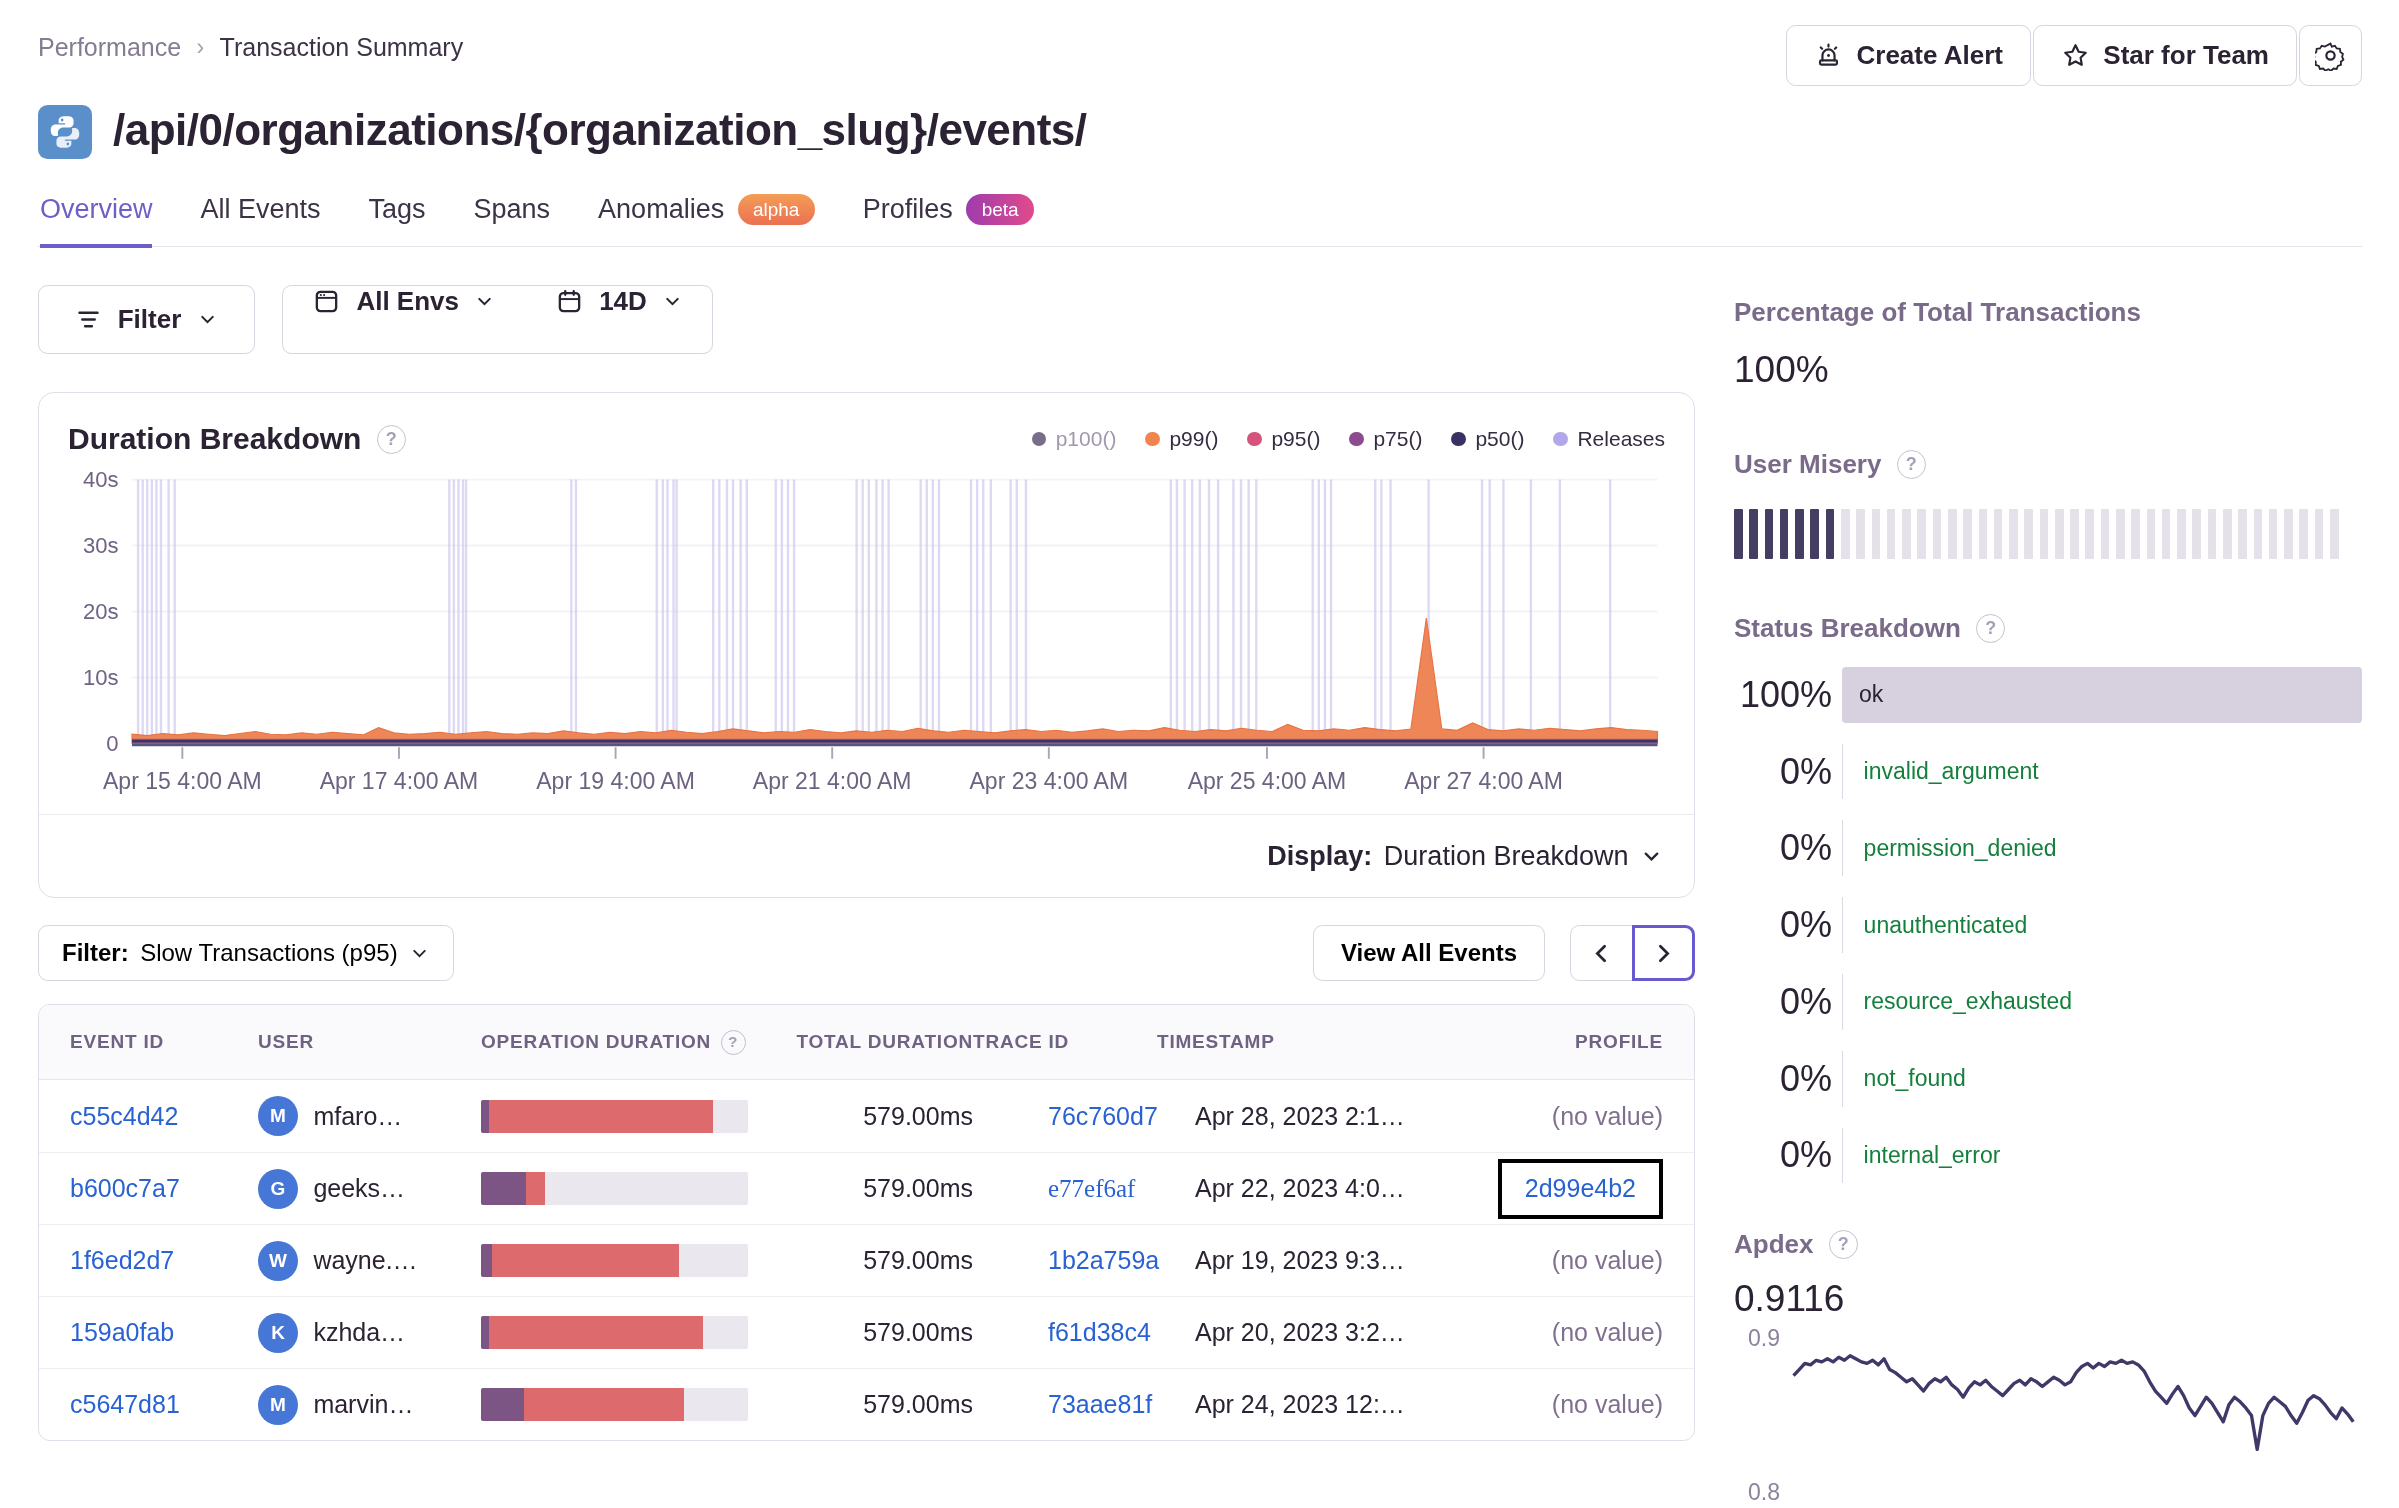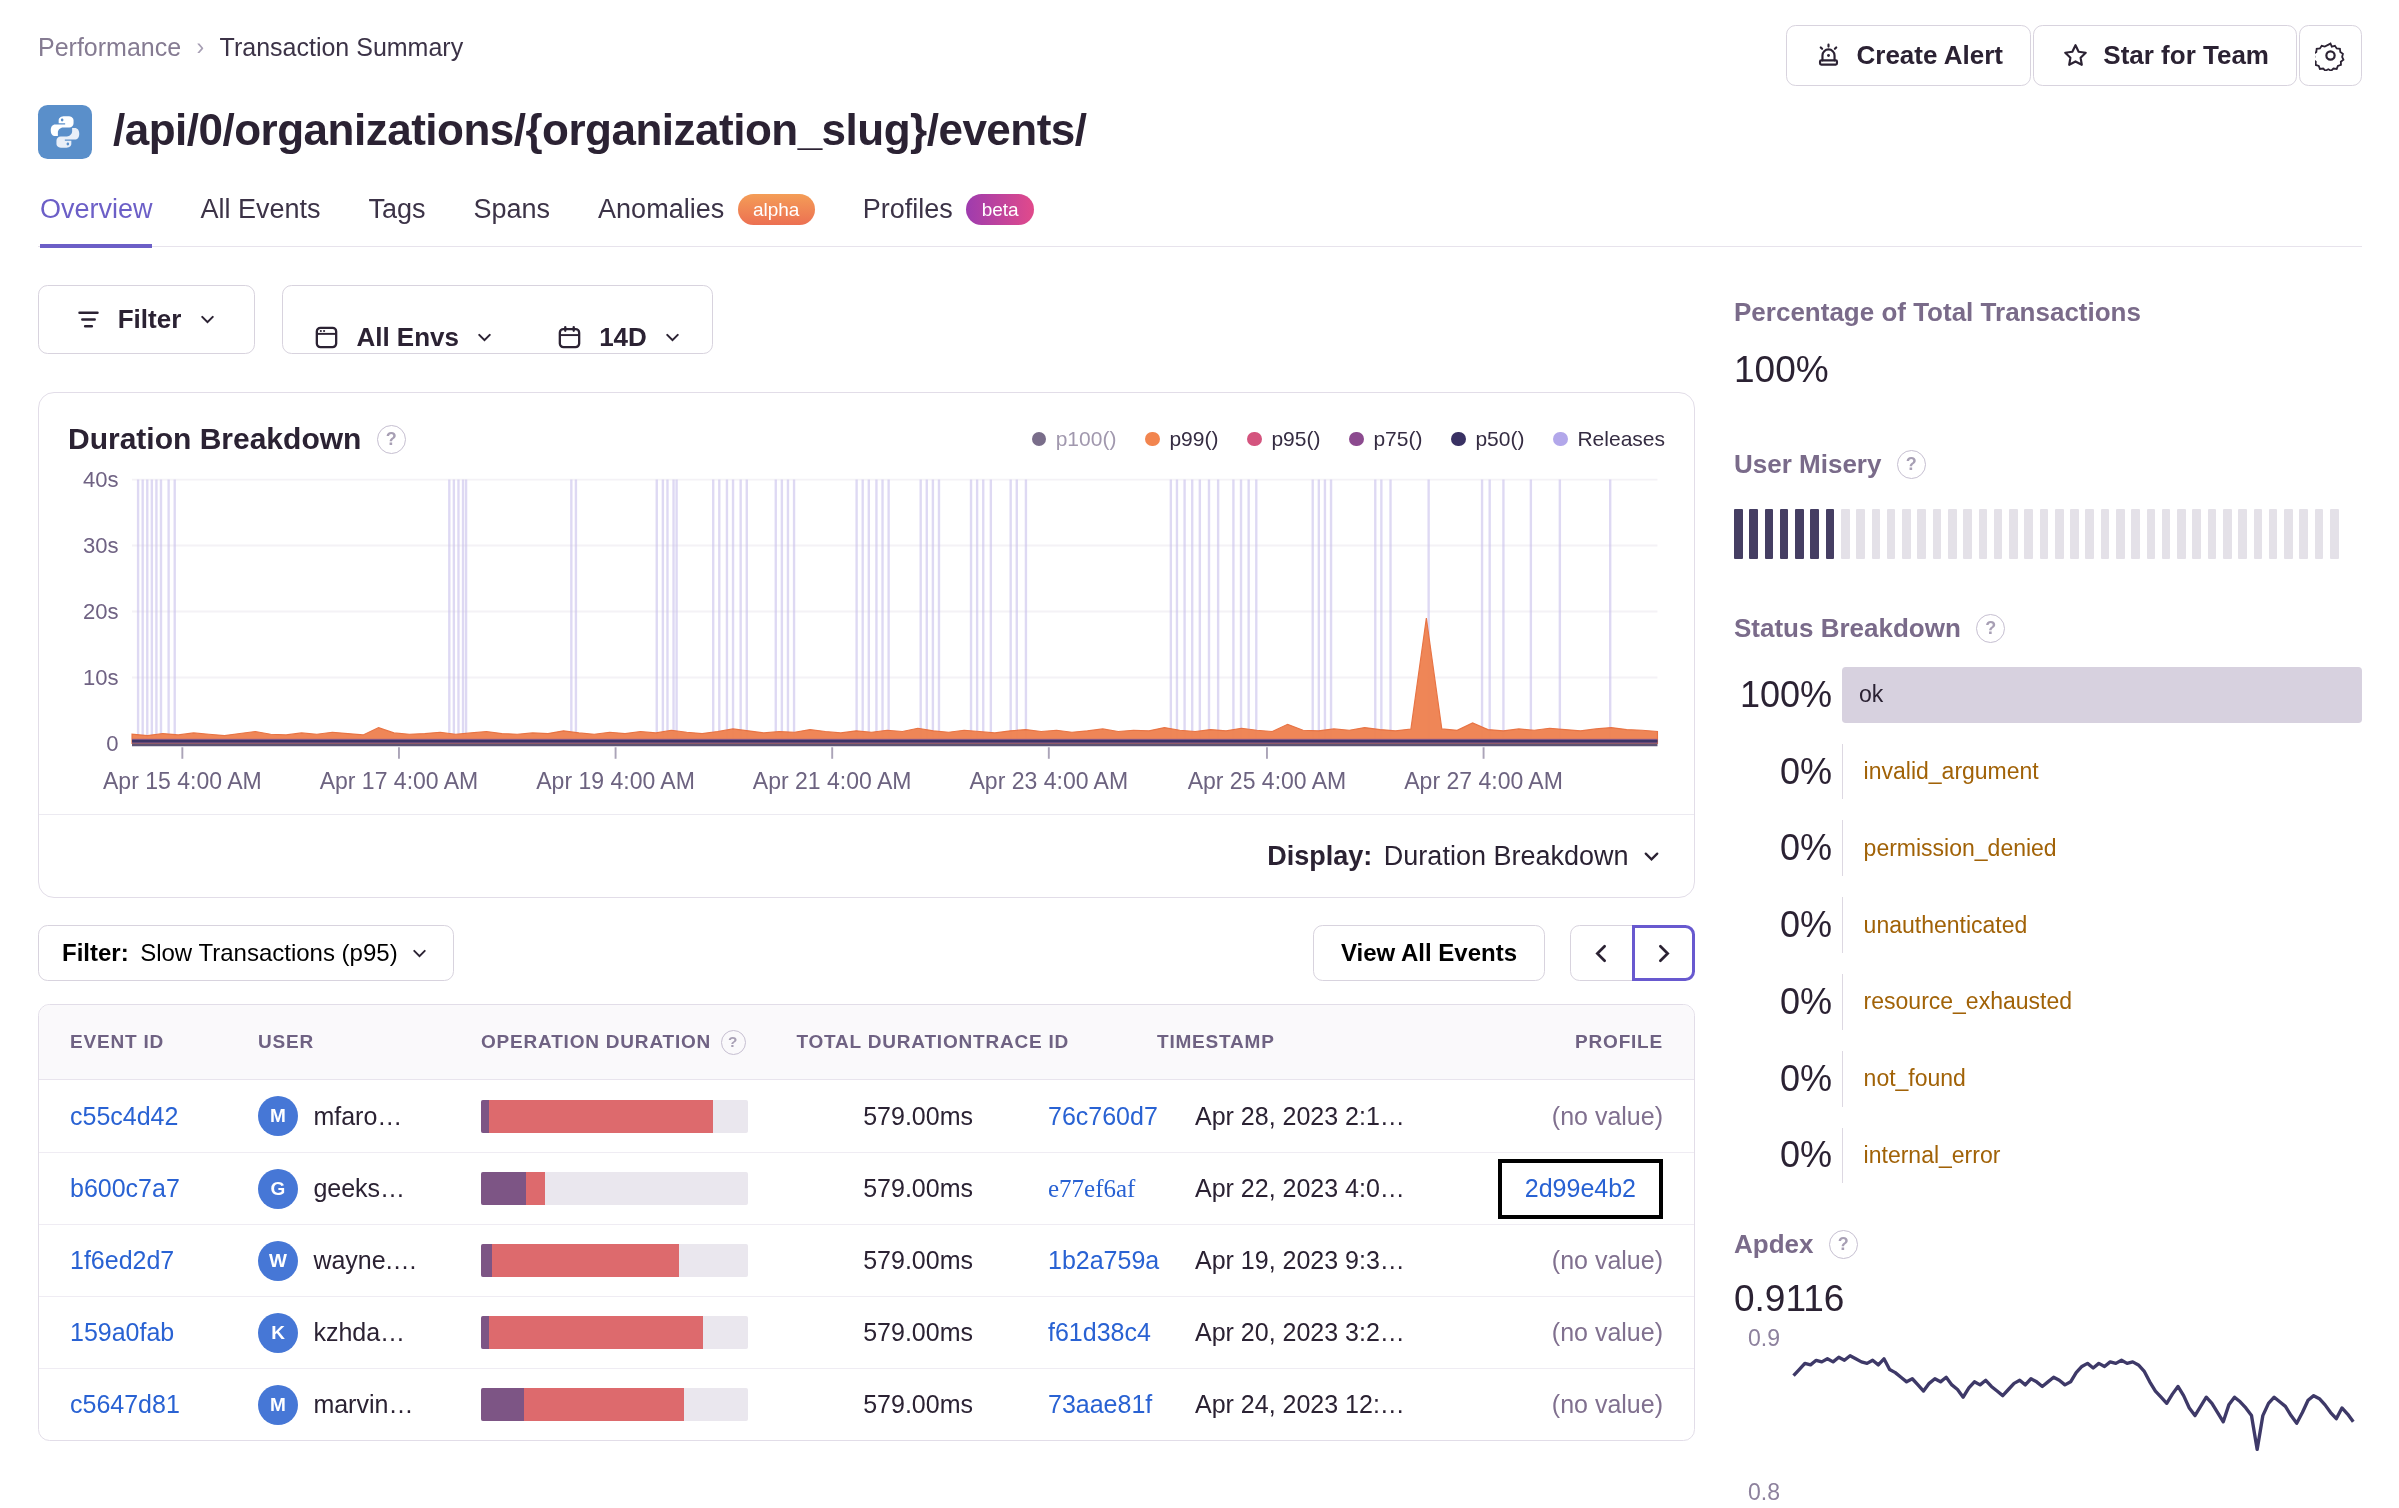--- a/index.html
+++ b/index.html
@@ -23,21 +23,21 @@
   .tab.active{color:#6c5fc7;border-bottom-color:#6c5fc7;font-weight:400}
   .badge{font-size:19px;color:#fff;border-radius:21px;padding:5.8px 15.4px;line-height:1}
   .badge.alpha{background:linear-gradient(180deg,#f49d57,#ec7052)}
   .badge.beta{background:linear-gradient(90deg,#9e3cae,#e14a8b)}
   .main{display:flex;gap:39px;padding:0 38px;margin-top:38px}
   .left{width:1657px;flex:none}
   .filterrow{display:flex;gap:27px}
   .pill{border:1.4px solid #d8d3de;border-radius:9.6px;height:69px;display:flex;align-items:center;
     font-size:26px;font-weight:700;background:#fff;color:#2b2233}
   .filterbtn{width:217px;justify-content:center;gap:15.4px;cursor:pointer}
-  .ctrlgroup{display:flex;align-items:flex-end}
+  .ctrlgroup{display:flex;align-items:flex-start}
   .seg{display:flex;align-items:center;gap:15.4px;padding:0 29px;cursor:pointer}
   .segdiv{width:1.4px;background:#d8d3de;margin:0}
   .search{flex:1;gap:17.3px;padding:0 23px;font-weight:400;cursor:text}
   .search .ph{font-family:"DejaVu Sans Mono",monospace;font-size:23px;color:#9286a2}
   .panel{border:1.4px solid #e2dde8;border-radius:16px;margin-top:38px;background:#fff}
   .charthead{display:flex;justify-content:space-between;align-items:center;padding:29px 29px 7.7px}
   .charttitle{font-size:30px;font-weight:700;display:flex;align-items:center;gap:15.4px}
   .help{width:29px;height:29px;border:1.9px solid #c6bfd1;border-radius:50%;color:#a79fb4;font-size:18px;
     display:inline-flex;align-items:center;justify-content:center;font-weight:700;flex:none}
   .legend{display:flex;gap:29px;align-items:flex-end;font-size:21px;color:#352c42}
@@ -83,21 +83,21 @@
   .bigval{font-size:37px;margin-top:21px;color:#2b2233}
   .sec{margin-top:58px}
   .misery{display:flex;gap:6.7px;margin-top:29px}
   .mbar{width:8.6px;height:50px;border-radius:1px;flex:none}
   .strow{display:flex;align-items:center;margin-top:21px}
   .strow.first{margin-top:23px}
   .stval{width:98px;text-align:right;font-size:36px;flex:none;color:#2b2233}
   .stbar{margin-left:9.6px;flex:1;background:#d7d1df;height:56px;border-radius:3.8px;display:flex;
     align-items:center;padding:0 17.3px;font-size:23px;color:#2b2233}
   .stlabel{margin-left:9.6px;flex:1;border-left:1.4px solid #ddd8e2;padding:14.4px 0 14.4px 21px;
-    font-size:23px;color:#a16207}
+    font-size:23px;color:#15803d}
   .apxval{font-size:37px;margin-top:17.3px}
   svg text{font-family:"Liberation Sans",sans-serif}
 </style>
 </head>
 <body>
 
 <div class="top">
   <div class="crumbrow">
     <div class="breadcrumb">
       <span>Performance</span>

